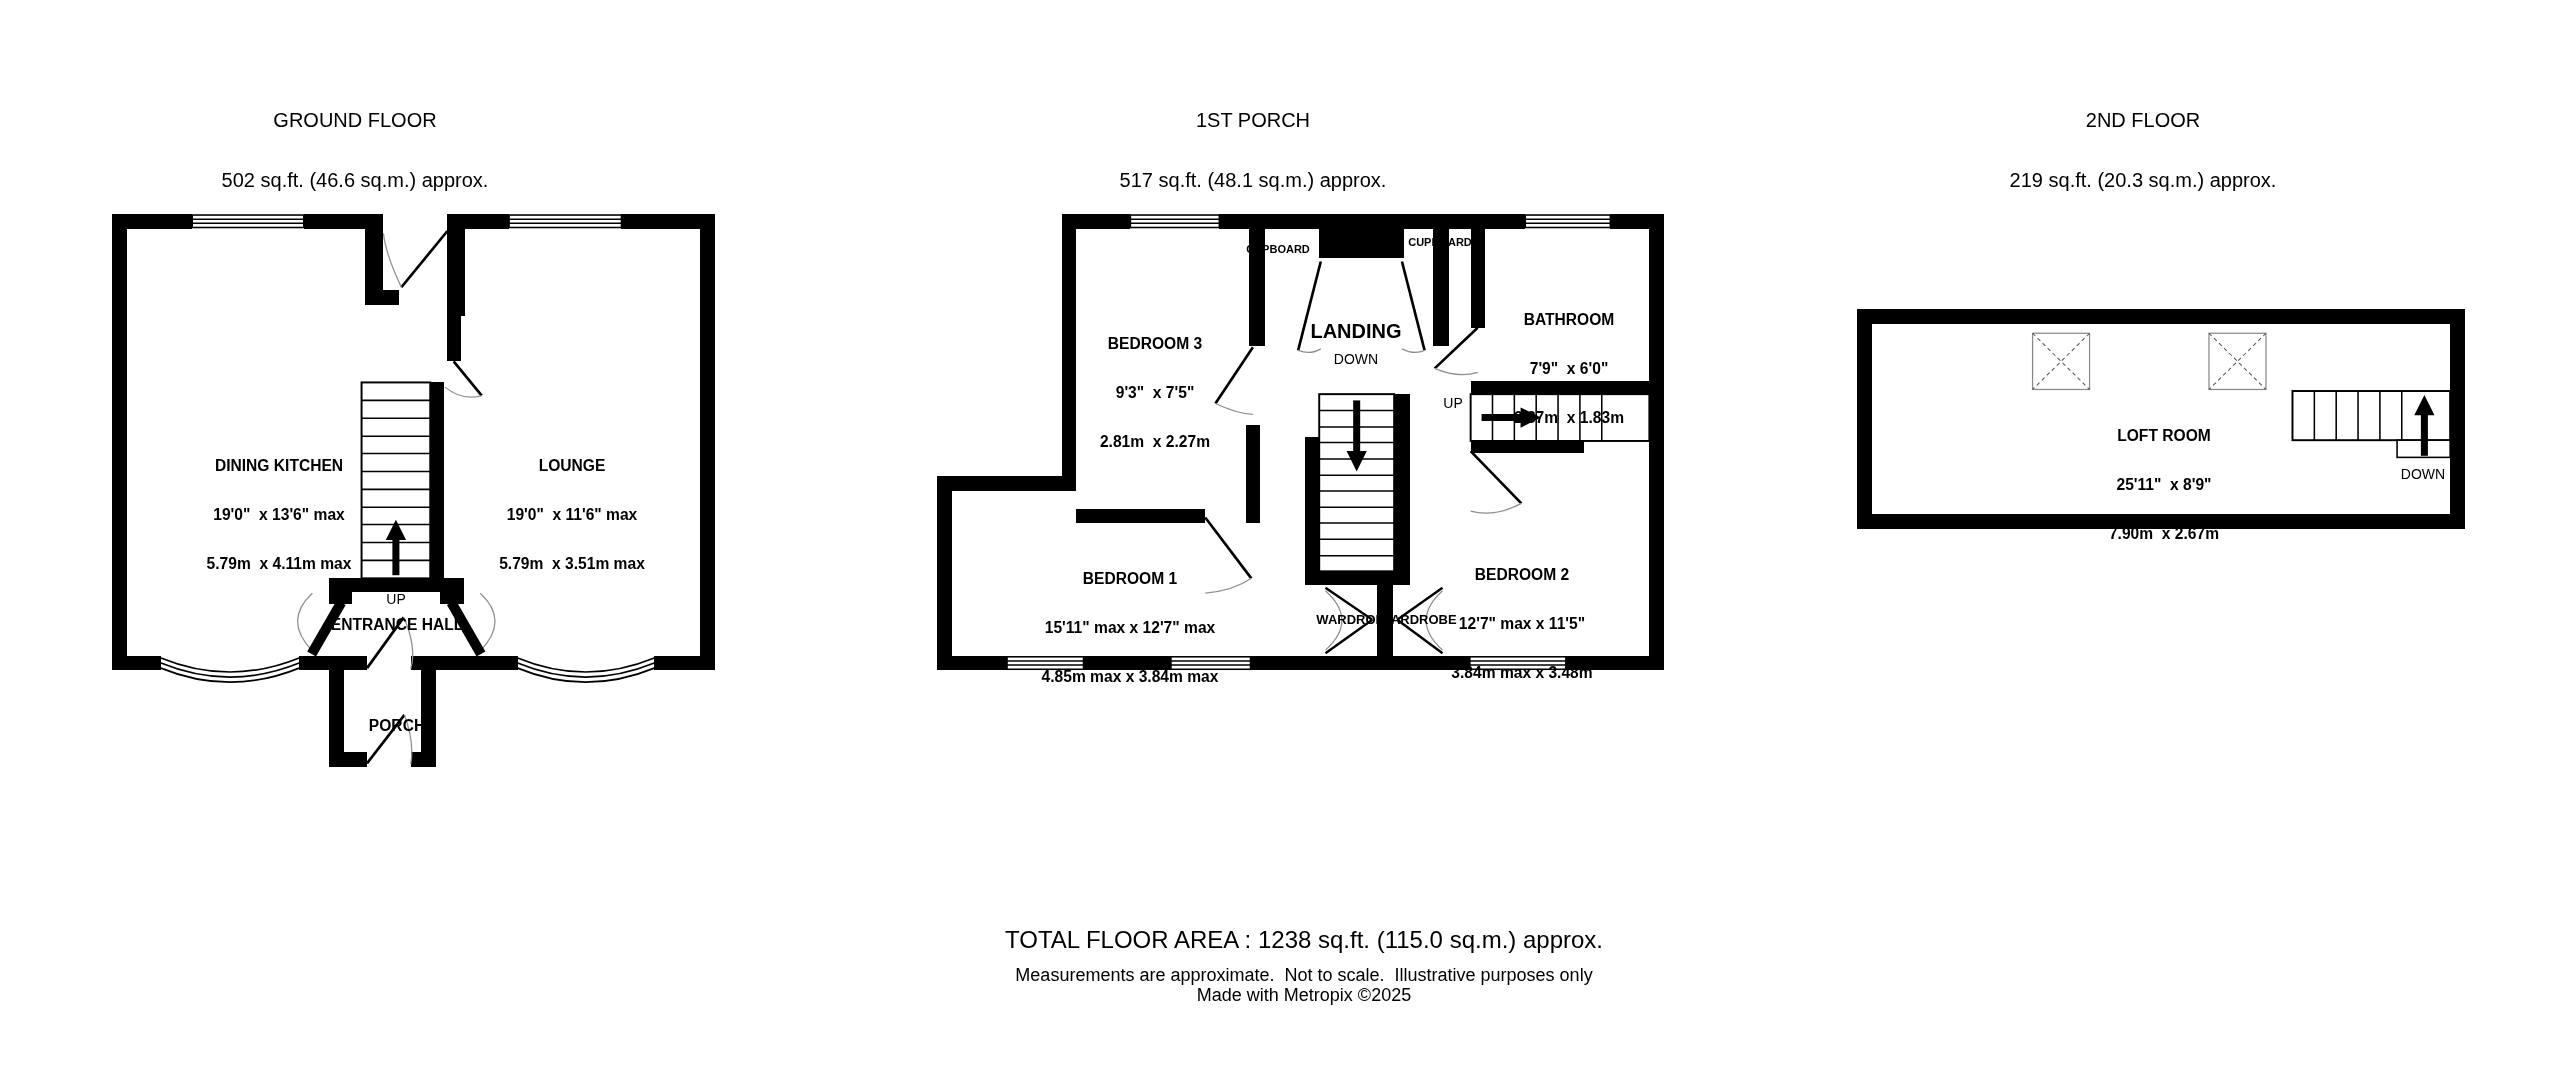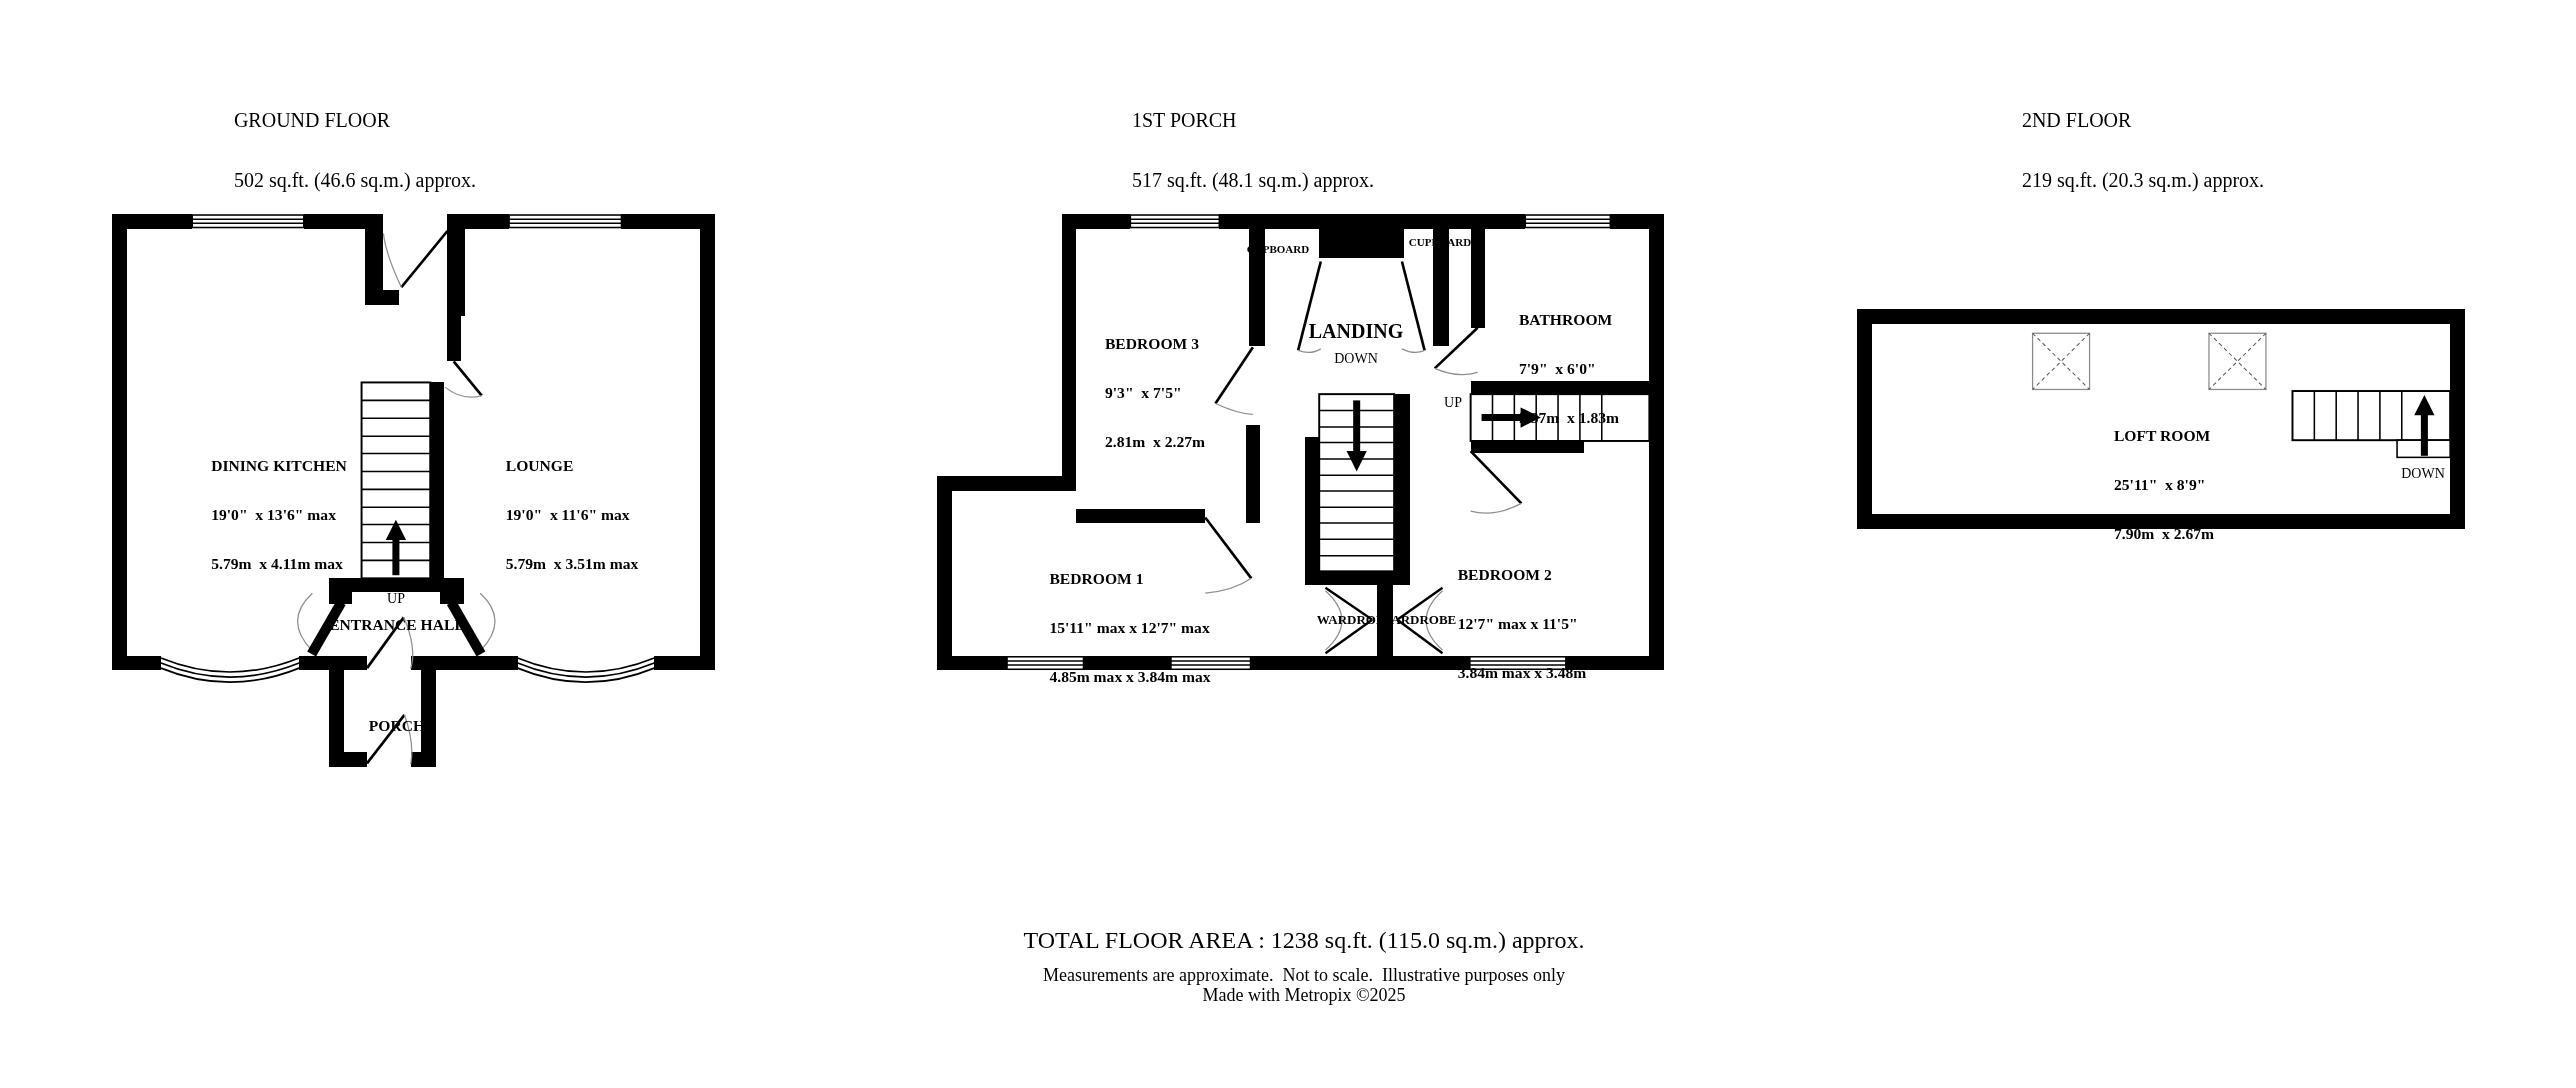--- a/index.html
+++ b/index.html
@@ -1,19 +1,19 @@
 <!DOCTYPE html>
 <html style="font-size:12.5px"><head>
 <meta charset="utf-8">
 <style>
   html,body{margin:0;padding:0;background:#fff;}
   body{width:2576px;height:1088px;position:relative;overflow:hidden;
        font-family:"Liberation Sans", sans-serif;color:#000;}
   #plan-svg{position:absolute;left:0;top:0;}
-  .lbl{position:absolute;transform:translateX(-50%);white-space:pre;font-family:Liberation Serif, serif;}
+  .lbl{position:absolute;transform:translateX(-50%);text-align:center;white-space:pre;}
   .title{font-size:20px;line-height:20px;font-weight:400;}
   .room{font-size:15.6px;line-height:16.4px;font-weight:bold;}
   .small{font-size:14px;line-height:12.5px;font-weight:400;}
   .landing{font-size:20px;line-height:15px;font-weight:bold;}
   .cup{font-size:11px;line-height:11.7px;font-weight:bold;}
   .ward{font-size:13px;line-height:11px;font-weight:bold;}
   .footer1{font-size:24px;line-height:26px;font-weight:400;}
   .footer2{font-size:18px;line-height:19.5px;font-weight:400;}
 </style>
 </head>

